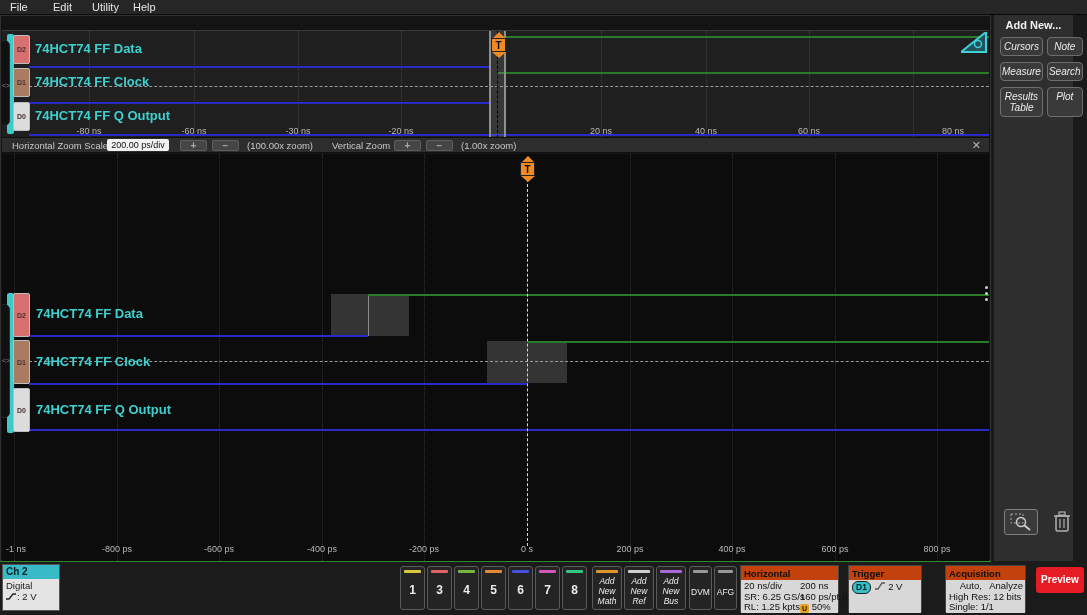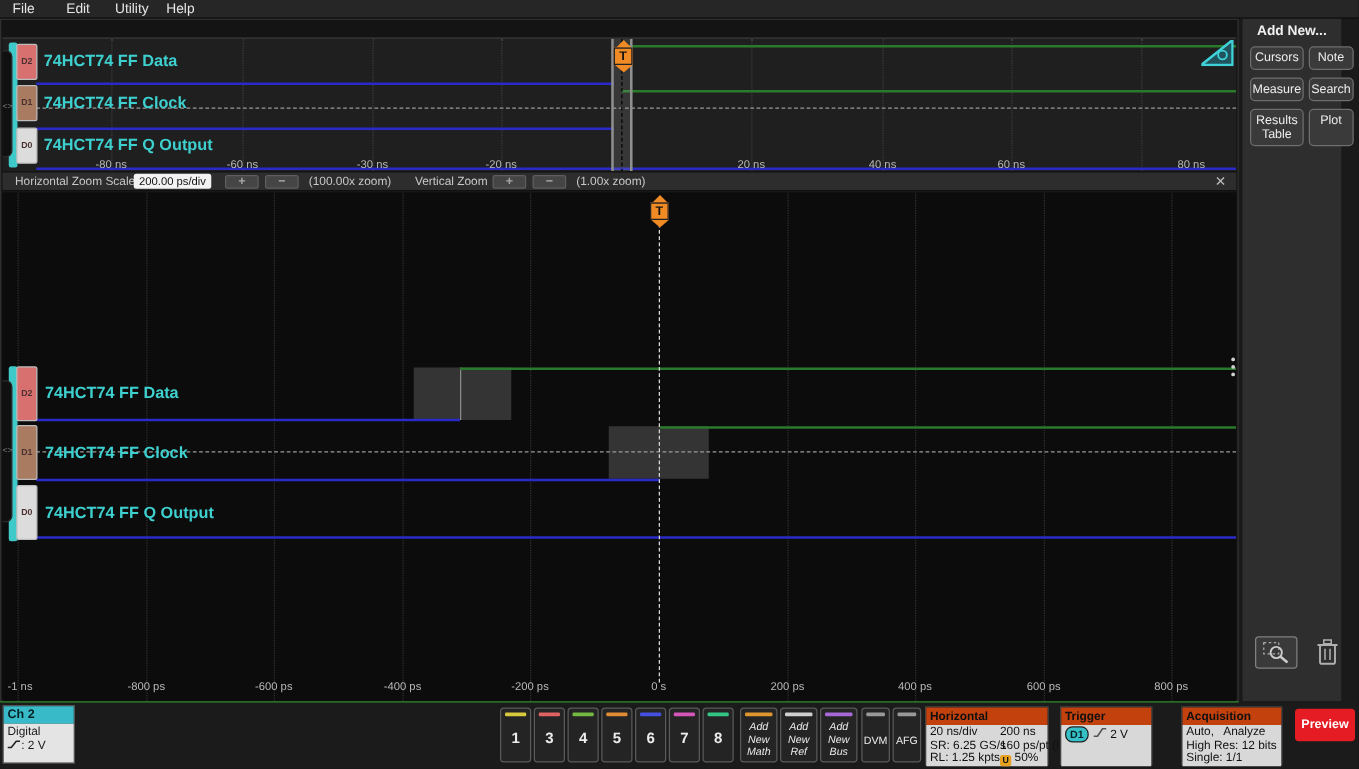--- a/index.html
+++ b/index.html
@@ -52,21 +52,21 @@
   .dots { position:absolute; right:1px; top:132px; display:flex; flex-direction:column; gap:3px; }
   .dots i { width:3px; height:3px; border-radius:50%; background:#d0d0d0; }
 
   
   #corner-tri { position:absolute; right:2px; top:1px; }
 
   
   #rightpanel { position:absolute; left:992px; top:15px; width:81px; height:546px; background:#2e2e2e; border-left:2px solid #191919; }
   #rp-title { text-align:center; font-size:11px; font-weight:bold; color:#f0f0f0; margin-top:4px; }
   #rp-grid { display:grid; grid-template-columns:1fr 1fr; gap:6px 4px; padding:6px 5px 0 6px; }
-  .rp-btn { background:#3a3a3a; border:1px solid #6e6e6e; border-radius:4px; color:#ececec; font-size:10px; text-align:center; padding:3px 1px; min-height:13px; line-height:11px; }
+  .rp-btn { background:#3a3a3a; border:1px solid #6e6e6e; border-radius:4px; color:#ececec; font-size:10px; text-align:center; padding:3px 1px; min-height:13px; line-height:11px;font-style:italic; }
   #rp-tools { position:absolute; left:0; bottom:26px; width:95px; display:flex; align-items:center; gap:14px; padding-left:10px; }
   #zoomtool-btn { width:34px; height:26px; background:#3a3a3a; border:1px solid #808080; border-radius:3px; display:flex; align-items:center; justify-content:center; }
 
   
   #bottombar { position:absolute; left:0; top:561px; width:1087px; height:54px; background:#1b1b1b; }
   #bb-greenline { position:absolute; left:0; top:0; width:991px; height:1px; background:#2e8b2e; }
   #chbadge2 { position:absolute; left:2px; top:3px; width:58px; height:47px; border:1px solid #555; }
   #chbadge2 .hd { height:14px; background:#38bac8; color:#062022; font-size:10px; font-weight:bold; padding:1px 0 0 3px; }
   #chbadge2 .bd { height:31px; background:#e4e4e4; color:#1a1a1a; font-size:9.5px; padding:1px 0 0 3px; line-height:11px; }
 
@@ -82,21 +82,21 @@
 
   .infobox { position:absolute; top:4px; height:47px; border:1px solid #444; }
   .infobox .ihd { height:14px; background:#c2410c; color:#101010; font-size:9.5px; font-weight:bold; padding:2px 0 0 3px; line-height:12px; }
   .infobox .ibd { background:#d8d8d8; color:#101010; font-size:9.5px; height:33px; padding:1px 2px 0 3px; line-height:10.5px; }
   .hrow { display:flex; }
   .hrow .c1 { width:56px; white-space:nowrap; }
   .hrow .c2 { white-space:nowrap; }
   .uicon { display:inline-block; width:9px; height:9px; background:#e8a020; border-radius:2px; color:#111; font-size:7px; font-weight:bold; text-align:center; line-height:9px; vertical-align:-1px; }
   .d1badge { display:inline-block; background:#35c0c8; border:1px solid #222; border-radius:6px; font-size:8.5px; font-weight:bold; padding:0 3px; color:#062022; }
   #preview-btn { position:absolute; left:1036px; top:6px; width:48px; height:26px; background:#e51c23; border-radius:3px; color:#fff; font-size:10px; font-weight:bold; text-align:center; line-height:26px; }
-  .pre { white-space:pre; }
+  .pre { white-space:pre;text-align:right; }
 </style>
 </head>
 <body>
 
 <div id="menubar">
   <span class="menu-item" style="left:10px">File</span>
   <span class="menu-item" style="left:53px">Edit</span>
   <span class="menu-item" style="left:92px">Utility</span>
   <span class="menu-item" style="left:133px">Help</span>
 </div>

